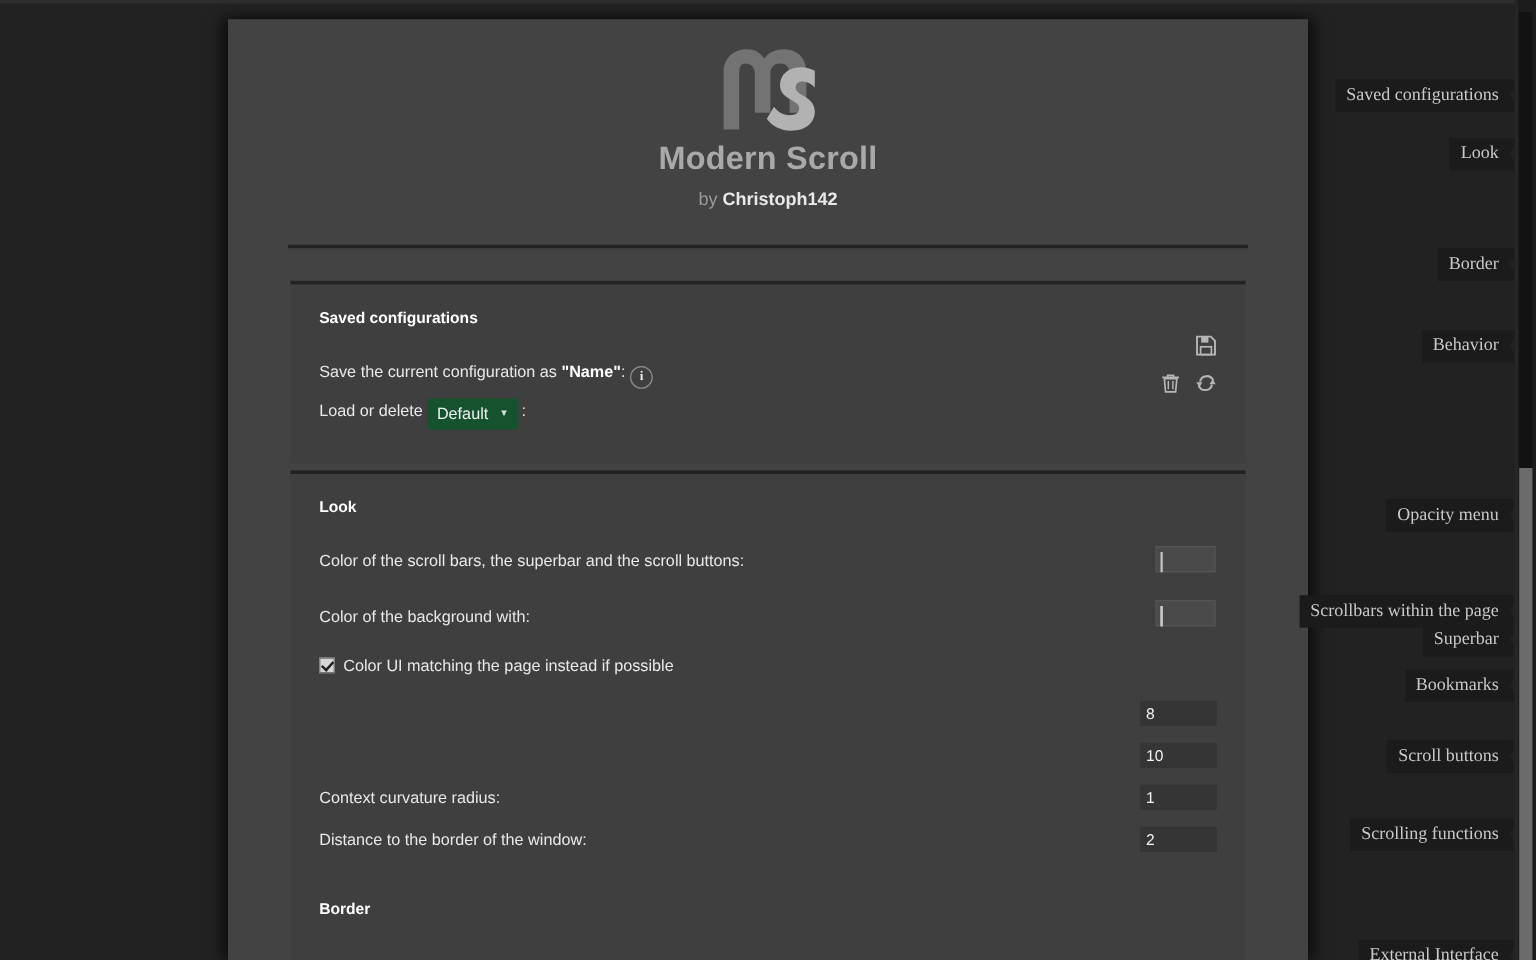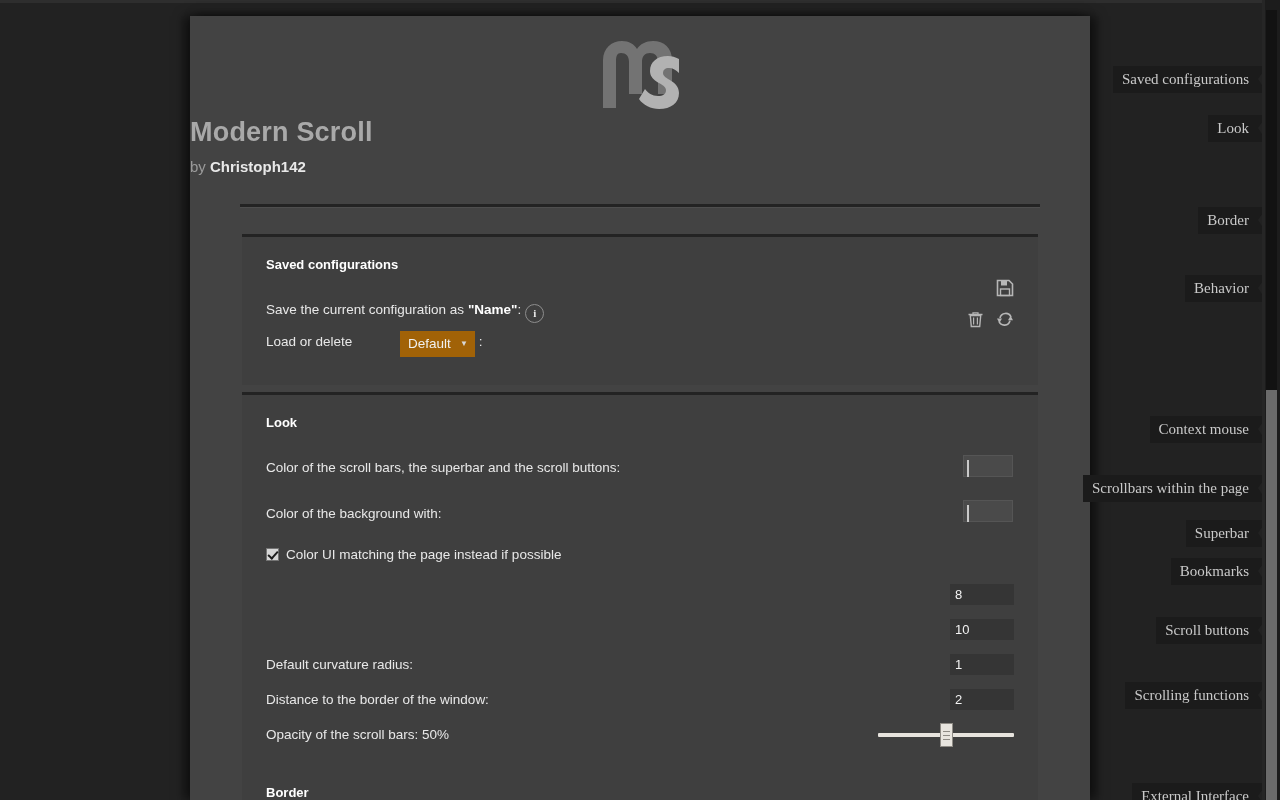--- a/index.html
+++ b/index.html
@@ -25,21 +25,21 @@
   .panel {
     position: absolute;
     left: 190px; top: 16px;
     width: 900px; height: 784px;
     background: #434343;
     box-shadow: -6px 0 10px rgba(0,0,0,0.55), 6px 0 10px rgba(0,0,0,0.55);
     overflow: hidden;
   }
 
   
-  .header { padding-top: 20px; }
+  .header { text-align: center; padding-top: 20px; }
   .logo {
     position: relative;
     width: 90px; height: 78px;
     margin: 0 auto 4px auto;
   }
   .logo svg { display:block; }
   .app-title {
     font-size: 27px;
     font-weight: bold;
     color: #a9a9a9;
@@ -102,28 +102,27 @@
     text-align: center;
     vertical-align: -3px;
     margin-left: 4px;
     cursor: pointer;
   }
 
   
   .select {
     display: inline-block;
     position: relative;
-    background: #a16207;
+    background: #14532d;
     color: #f0f0f0;
     font-size: 13.5px;
     padding: 3px 24px 3px 8px;
     vertical-align: -2px;
     cursor: pointer;
     border: 0;
-    margin-left: 44px;
   }
   .select .caret {
     position: absolute; right: 7px; top: 50%;
     transform: translateY(-50%);
     font-size: 8px; color: #d8d8d8;
   }
 
   
   .icon-cluster { position: absolute; right: 22px; top: 42px; width: 60px; height: 64px; }
   .icon-btn { position: absolute; cursor: pointer; color: #b4b4b4; }
@@ -348,55 +347,44 @@
 
         <div class="row" style="margin-bottom:15px;">
           <span class="num-input" style="right:0px; top:-1px;">8</span>
         </div>
 
         <div class="row" style="margin-bottom:15px;">
           <span class="num-input" style="right:0px; top:-1px;">10</span>
         </div>
 
         <div class="row" style="margin-bottom:15px;">
-          <span class="label">Default curvature radius:</span>
+          <span class="label">Context curvature radius:</span>
           <span class="num-input" style="right:0px; top:-1px;">1</span>
         </div>
 
         <div class="row" style="margin-bottom:15px;">
           <span class="label">Distance to the border of the window:</span>
           <span class="num-input" style="right:0px; top:-1px;">2</span>
         </div>
 
-        <div class="row" style="margin-bottom:4px;">
-          <span class="label">Opacity of the scroll bars: 50%</span>
-          <span class="slider" style="right:0px; top:-1px;">
-            <span class="track"></span>
-            <span class="thumb" id="op-thumb" style="left: 62px;">
-              <i class="a"></i>
-                <i class="b"></i>
-                <i class="b"></i>
-            </span>
-          </span>
-        </div>
 
         <div class="section-title" style="margin-top:40px; margin-bottom:30px;">Border</div>
 
       </div>
     </div>
 
   </div>
 
   <div class="rail" id="rail">
       <div class="bookmark" style="top: 66px;"><span>Saved configurations</span></div>
       <div class="bookmark" style="top: 115px;"><span>Look</span></div>
       <div class="bookmark" style="top: 207px;"><span>Border</span></div>
       <div class="bookmark" style="top: 275px;"><span>Behavior</span></div>
-      <div class="bookmark" style="top: 416px;"><span>Context mouse</span></div>
-      <div class="bookmark" style="top: 475px;"><span>Scrollbars within the page</span></div>
+      <div class="bookmark" style="top: 416px;"><span>Opacity menu</span></div>
+      <div class="bookmark" style="top: 496px;"><span>Scrollbars within the page</span></div>
       <div class="bookmark" style="top: 520px;"><span>Superbar</span></div>
       <div class="bookmark" style="top: 558px; text-align: right;"><span>Bookmarks</span></div>
       <div class="bookmark" style="top: 617px; font-family: Liberation Serif, serif;"><span>Scroll buttons</span></div>
       <div class="bookmark" style="top: 682px;"><span>Scrolling functions</span></div>
       <div class="bookmark" style="top: 783px;"><span>External Interface</span></div>
     </div>
 
   <div class="pagescroll">
     <div class="gutter-left"></div>
     <div class="track-lower"></div>

